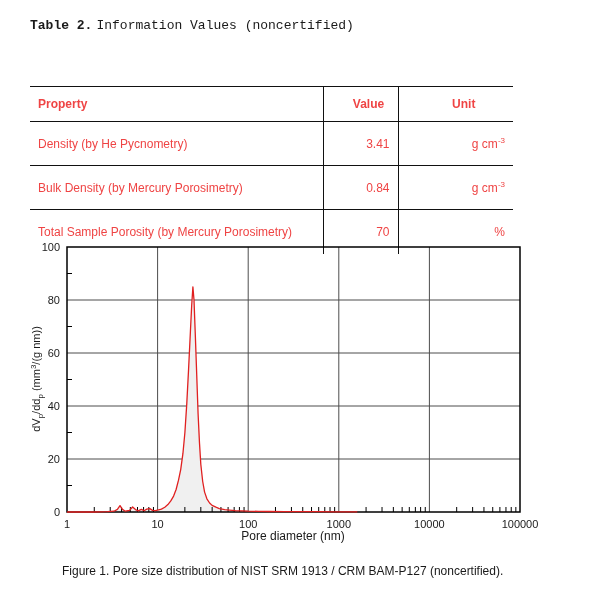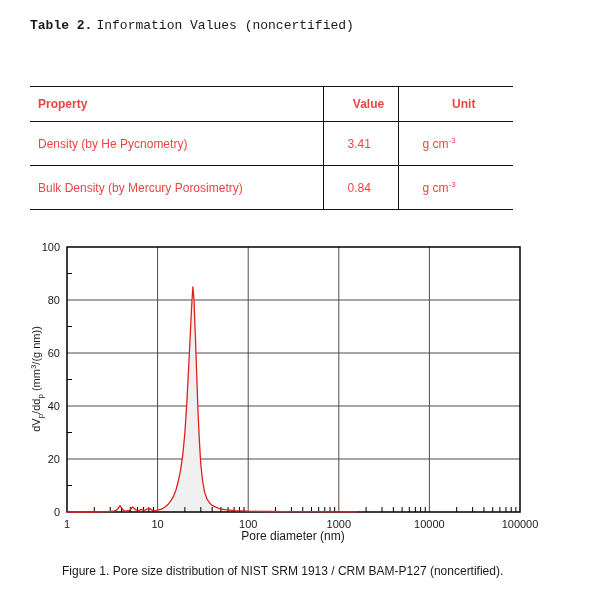--- a/index.html
+++ b/index.html
@@ -21,21 +21,21 @@
   table.info-table th, table.info-table td{
     padding:0 8px;vertical-align:middle;font-weight:normal;
   }
   table.info-table thead tr{height:35px;}
   table.info-table tbody tr{height:44px;}
   table.info-table thead th{
     border-top:1.5px solid #111;border-bottom:1.5px solid #111;
     font-weight:bold;text-align:left;
   }
   table.info-table thead th.center{text-align:center;}
-  table.info-table td.center{text-align:left;}
+  table.info-table td.center{text-align:right;}
   table.info-table .v-line{border-left:1.5px solid #111;padding-left:24px;}
   table.info-table tbody tr.has-bottom td{border-bottom:1.5px solid #111;}
   table.info-table sup{font-size:8px;}
 
   .chart-wrap{position:absolute;left:25px;top:237px;width:560px;height:320px;}
   .chart-wrap svg{position:absolute;left:0;top:0;}
   svg text{font-family:"Liberation Sans", sans-serif;}
   .y-axis-title{
     position:absolute;left:12px;top:142px;
     transform:translate(-50%,-50%) rotate(-90deg);
@@ -73,20 +73,25 @@
   <tbody>
     <tr class="has-bottom">
       <td>Density (by He Pycnometry)</td>
       <td class="center v-line">3.41</td>
       <td class="center v-line"><span>g cm</span><sup>-3</sup></td>
     </tr>
     <tr class="has-bottom">
       <td>Bulk Density (by Mercury Porosimetry)</td>
       <td class="center v-line">0.84</td>
       <td class="center v-line"><span>g cm</span><sup>-3</sup></td>
+    </tr>
+    <tr>
+      <td>Total Sample Porosity (by Mercury Porosimetry)</td>
+      <td class="center v-line">70</td>
+      <td class="center v-line"><span>%</span><sup></sup></td>
     </tr>
   </tbody>
 </table>
 
 <div class="chart-wrap">
   <svg width="560" height="320" id="chart-svg">
       <line x1="132.60000000000002" y1="10" x2="132.60000000000002" y2="275" stroke="#4d4d4d" stroke-width="1"></line>
       <line x1="223.20000000000002" y1="10" x2="223.20000000000002" y2="275" stroke="#4d4d4d" stroke-width="1"></line>
       <line x1="313.8" y1="10" x2="313.8" y2="275" stroke="#4d4d4d" stroke-width="1"></line>
       <line x1="404.40000000000003" y1="10" x2="404.40000000000003" y2="275" stroke="#4d4d4d" stroke-width="1"></line>

